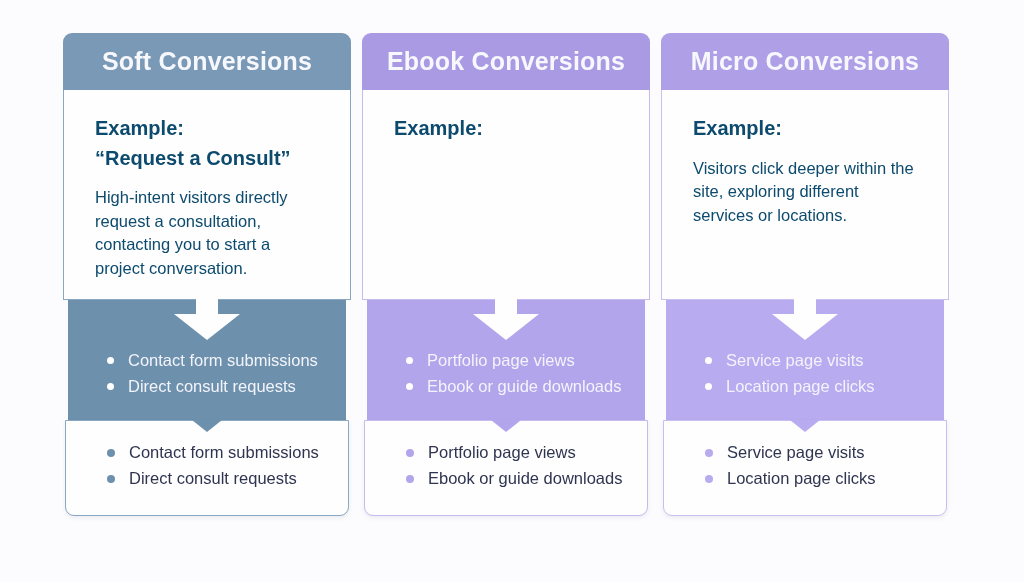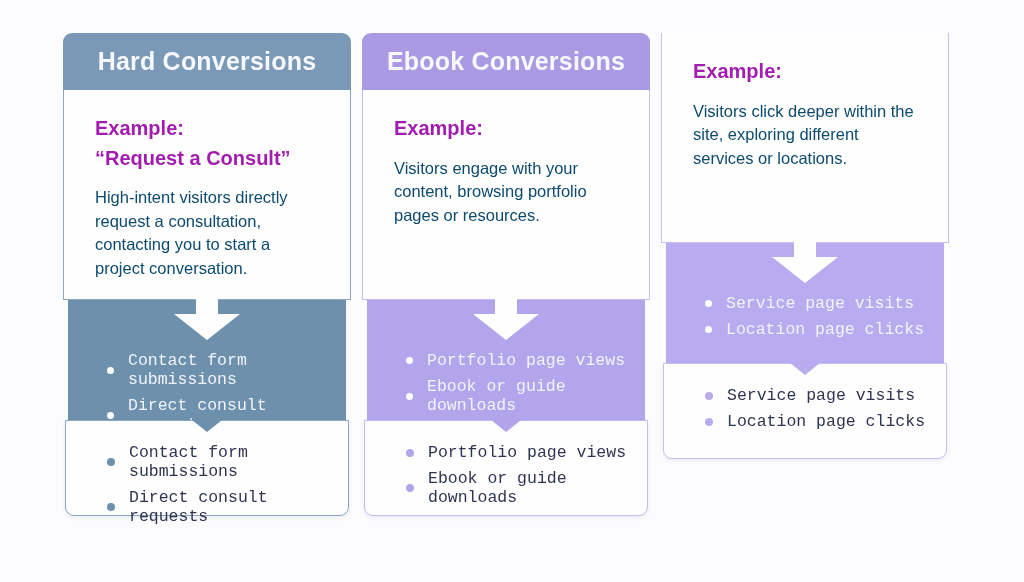--- a/index.html
+++ b/index.html
@@ -35,21 +35,21 @@
     letter-spacing: 0.2px;
   }
   .example-card {
     height: 210px;
     background: #fefefe;
     border: 1px solid var(--card-border);
     border-top: none;
     padding: 24px 30px 0 31px;
   }
   .example-heading div {
-    color: #a21caf;
+    color: #0c4a6e;
     font-size: 20px;
     font-weight: 700;
     line-height: 1.48;
   }
   .description {
     margin-top: 13px;
     color: #0c4a6e;
     font-size: 16.5px;
     line-height: 1.43;
   }
@@ -65,21 +65,21 @@
     position: absolute; top: -2px; left: 50%; transform: translateX(-50%);
     width: 22px; height: 17px; background: #fefefe;
   }
   .arrow-head {
     position: absolute; top: 14px; left: 0;
     width: 0; height: 0;
     border-left: 33px solid transparent;
     border-right: 33px solid transparent;
     border-top: 26px solid #fefefe;
   }
-  ul.metrics-list { list-style: none; font-family: Liberation Mono, monospace; }
+  ul.metrics-list { list-style: none; }
   .metrics-section ul.metrics-list { padding: 51px 8px 0 39px; }
   .metrics-list li {
     display: flex;
     align-items: center;
     gap: 14px;
     margin-bottom: 7px;
     font-size: 16.5px;
   }
   .metrics-section .metrics-list li { color: #f3f4fb; }
   .dot { flex: 0 0 auto; border-radius: 50%; }
@@ -105,21 +105,21 @@
   .summary-card ul.metrics-list { padding: 22px 8px 0 41px; }
   .summary-card .metrics-list li { color: #2f3550; }
 </style>
 </head>
 <body style="background: rgb(252, 252, 254);">
 
 <div class="board">
 
   <div class="column" style="--header-bg: #7a99b6; --section-bg: #6d90ad; --card-border: #8aa6c0; --dot: #6d90ad;">
     <div class="header">
-      <span>Hard Conversions</span>
+      <span>Soft Conversions</span>
     </div>
     <div class="example-card">
       <div class="example-heading">
         <div>Example:</div>
         <div>“Request a Consult”</div>
       </div>
       <p class="description">High-intent visitors directly request a consultation, contacting you to start a project conversation.</p>
     </div>
     <div class="metrics-section">
       <div class="arrow">
@@ -153,21 +153,20 @@
   </div>
 
   <div class="column" style="--header-bg: #a99ae3; --section-bg: #b2a5ec; --card-border: #c6baf1; --dot: #b2a5ec;">
     <div class="header">
       <span>Ebook Conversions</span>
     </div>
     <div class="example-card">
       <div class="example-heading">
         <div>Example:</div>
       </div>
-      <p class="description">Visitors engage with your content, browsing portfolio pages or resources.</p>
     </div>
     <div class="metrics-section">
       <div class="arrow">
         <div class="arrow-stem"></div>
         <div class="arrow-head"></div>
       </div>
       <ul class="metrics-list">
         <li>
           <span class="dot light-dot"></span>
           <span>Portfolio page views</span>
@@ -187,20 +186,23 @@
         </li>
         <li>
           <span class="dot color-dot"></span>
           <span>Ebook or guide downloads</span>
         </li>
       </ul>
     </div>
   </div>
 
   <div class="column" style="--header-bg: #ae9fe6; --section-bg: #b8abf0; --card-border: #cabff2; --dot: #b8abf0;">
+    <div class="header">
+      <span>Micro Conversions</span>
+    </div>
     <div class="example-card">
       <div class="example-heading">
         <div>Example:</div>
       </div>
       <p class="description">Visitors click deeper within the site, exploring different services or locations.</p>
     </div>
     <div class="metrics-section">
       <div class="arrow">
         <div class="arrow-stem"></div>
         <div class="arrow-head"></div>

